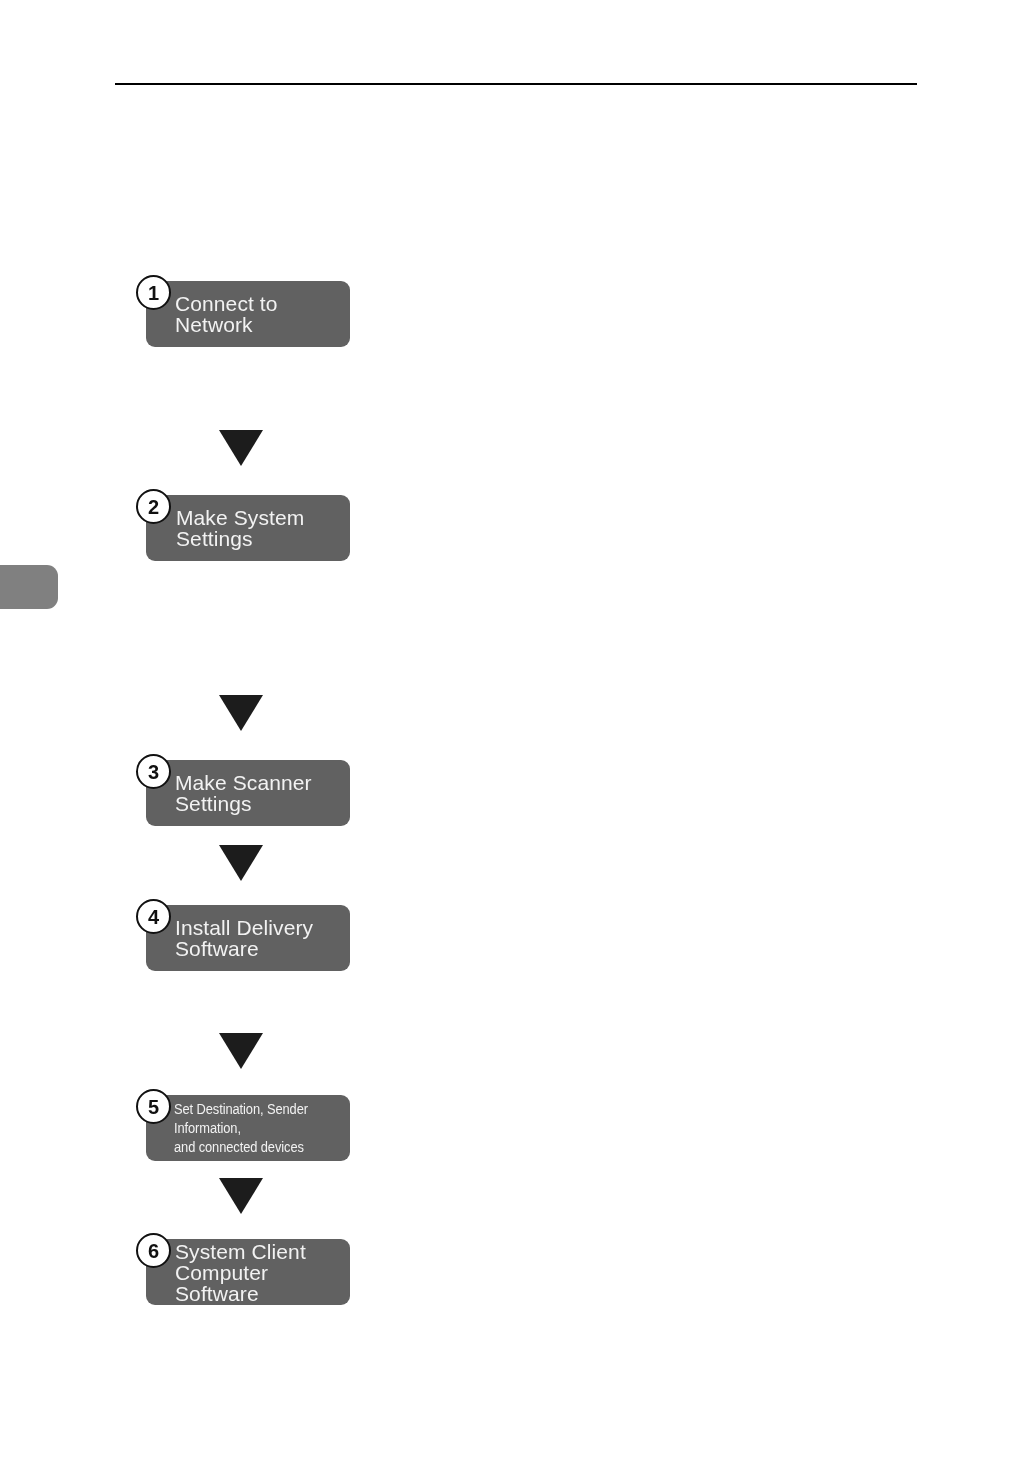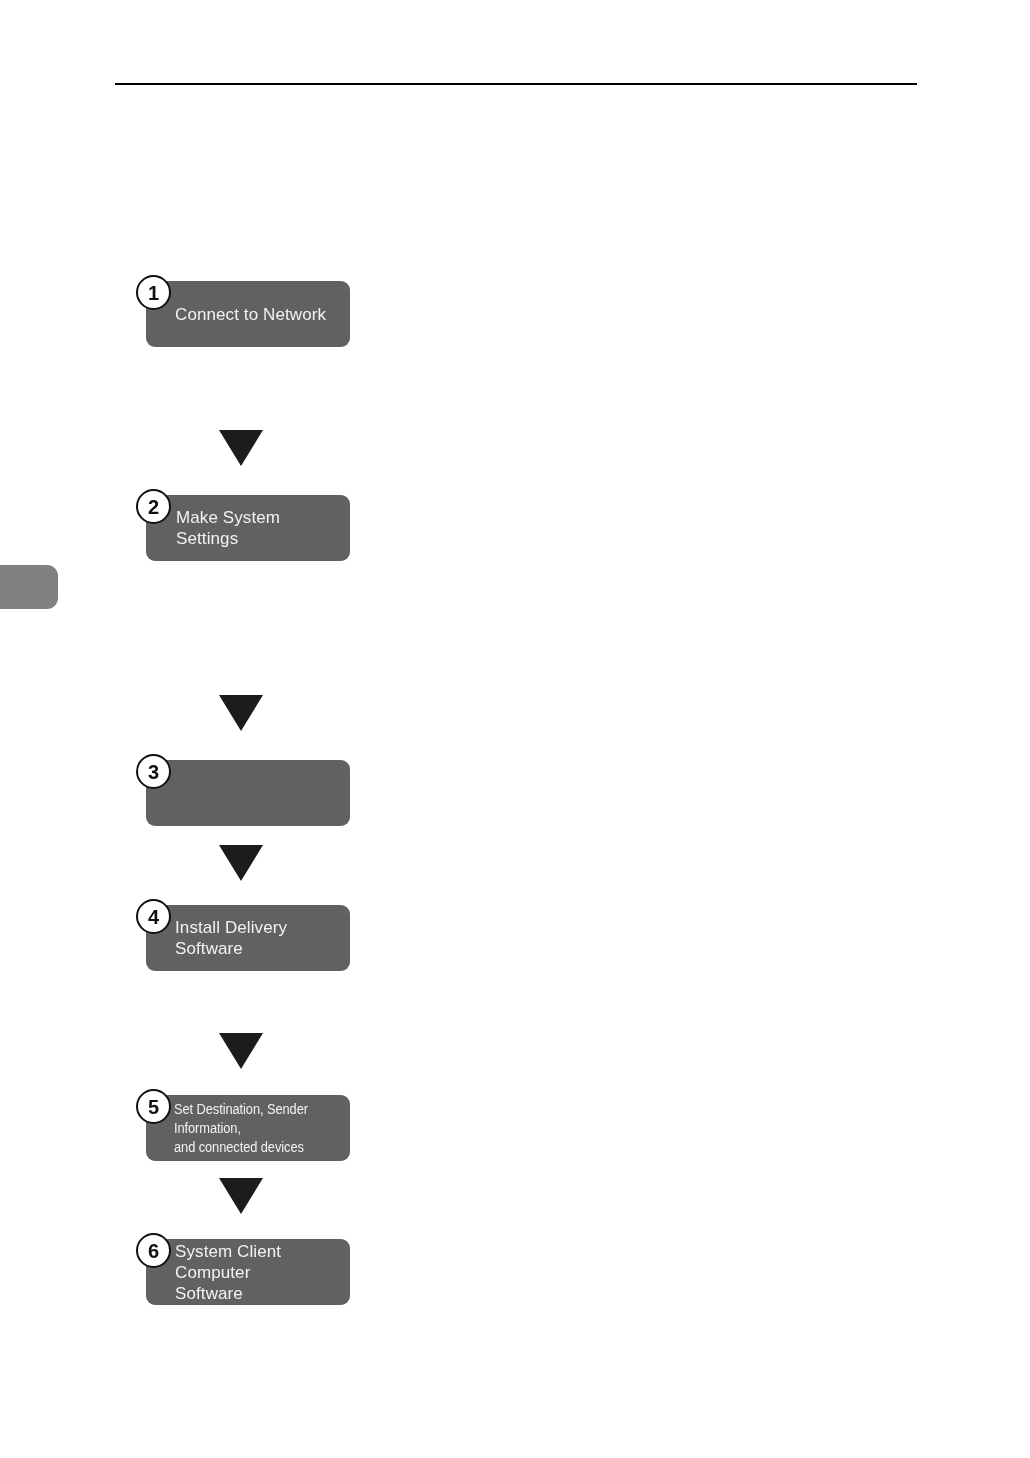--- a/index.html
+++ b/index.html
@@ -56,21 +56,21 @@
     box-sizing: border-box;
   }
 
   .step-label {
     position: absolute;
     left: 29px;
     right: 8px;
     top: 50%;
     transform: translateY(-50%);
     color: #f2f2f2;
-    font-size: 17px;
+    font-size: 21px;
     line-height: 21px;
     letter-spacing: 0.1px;
     white-space: pre-line;
   }
 
   
   .step.center .step-label {
     left: 30px;
     right: 12px;
   }
@@ -133,20 +133,22 @@
 
   <div class="step center" style="top:495px;">
     <div class="step-badge">2</div>
     <div class="step-label">Make System Settings</div>
   </div>
 
   <div class="arrow" style="left:219px; top:695px;"></div>
 
   <div class="step" style="top:760px;">
     <div class="step-badge">3</div>
+    <div class="step-label">Make Scanner
+Settings</div>
   </div>
 
   <div class="arrow" style="left:219px; top:845px;"></div>
 
   <div class="step" style="top:905px;">
     <div class="step-badge">4</div>
     <div class="step-label">Install Delivery
 Software</div>
   </div>
 

